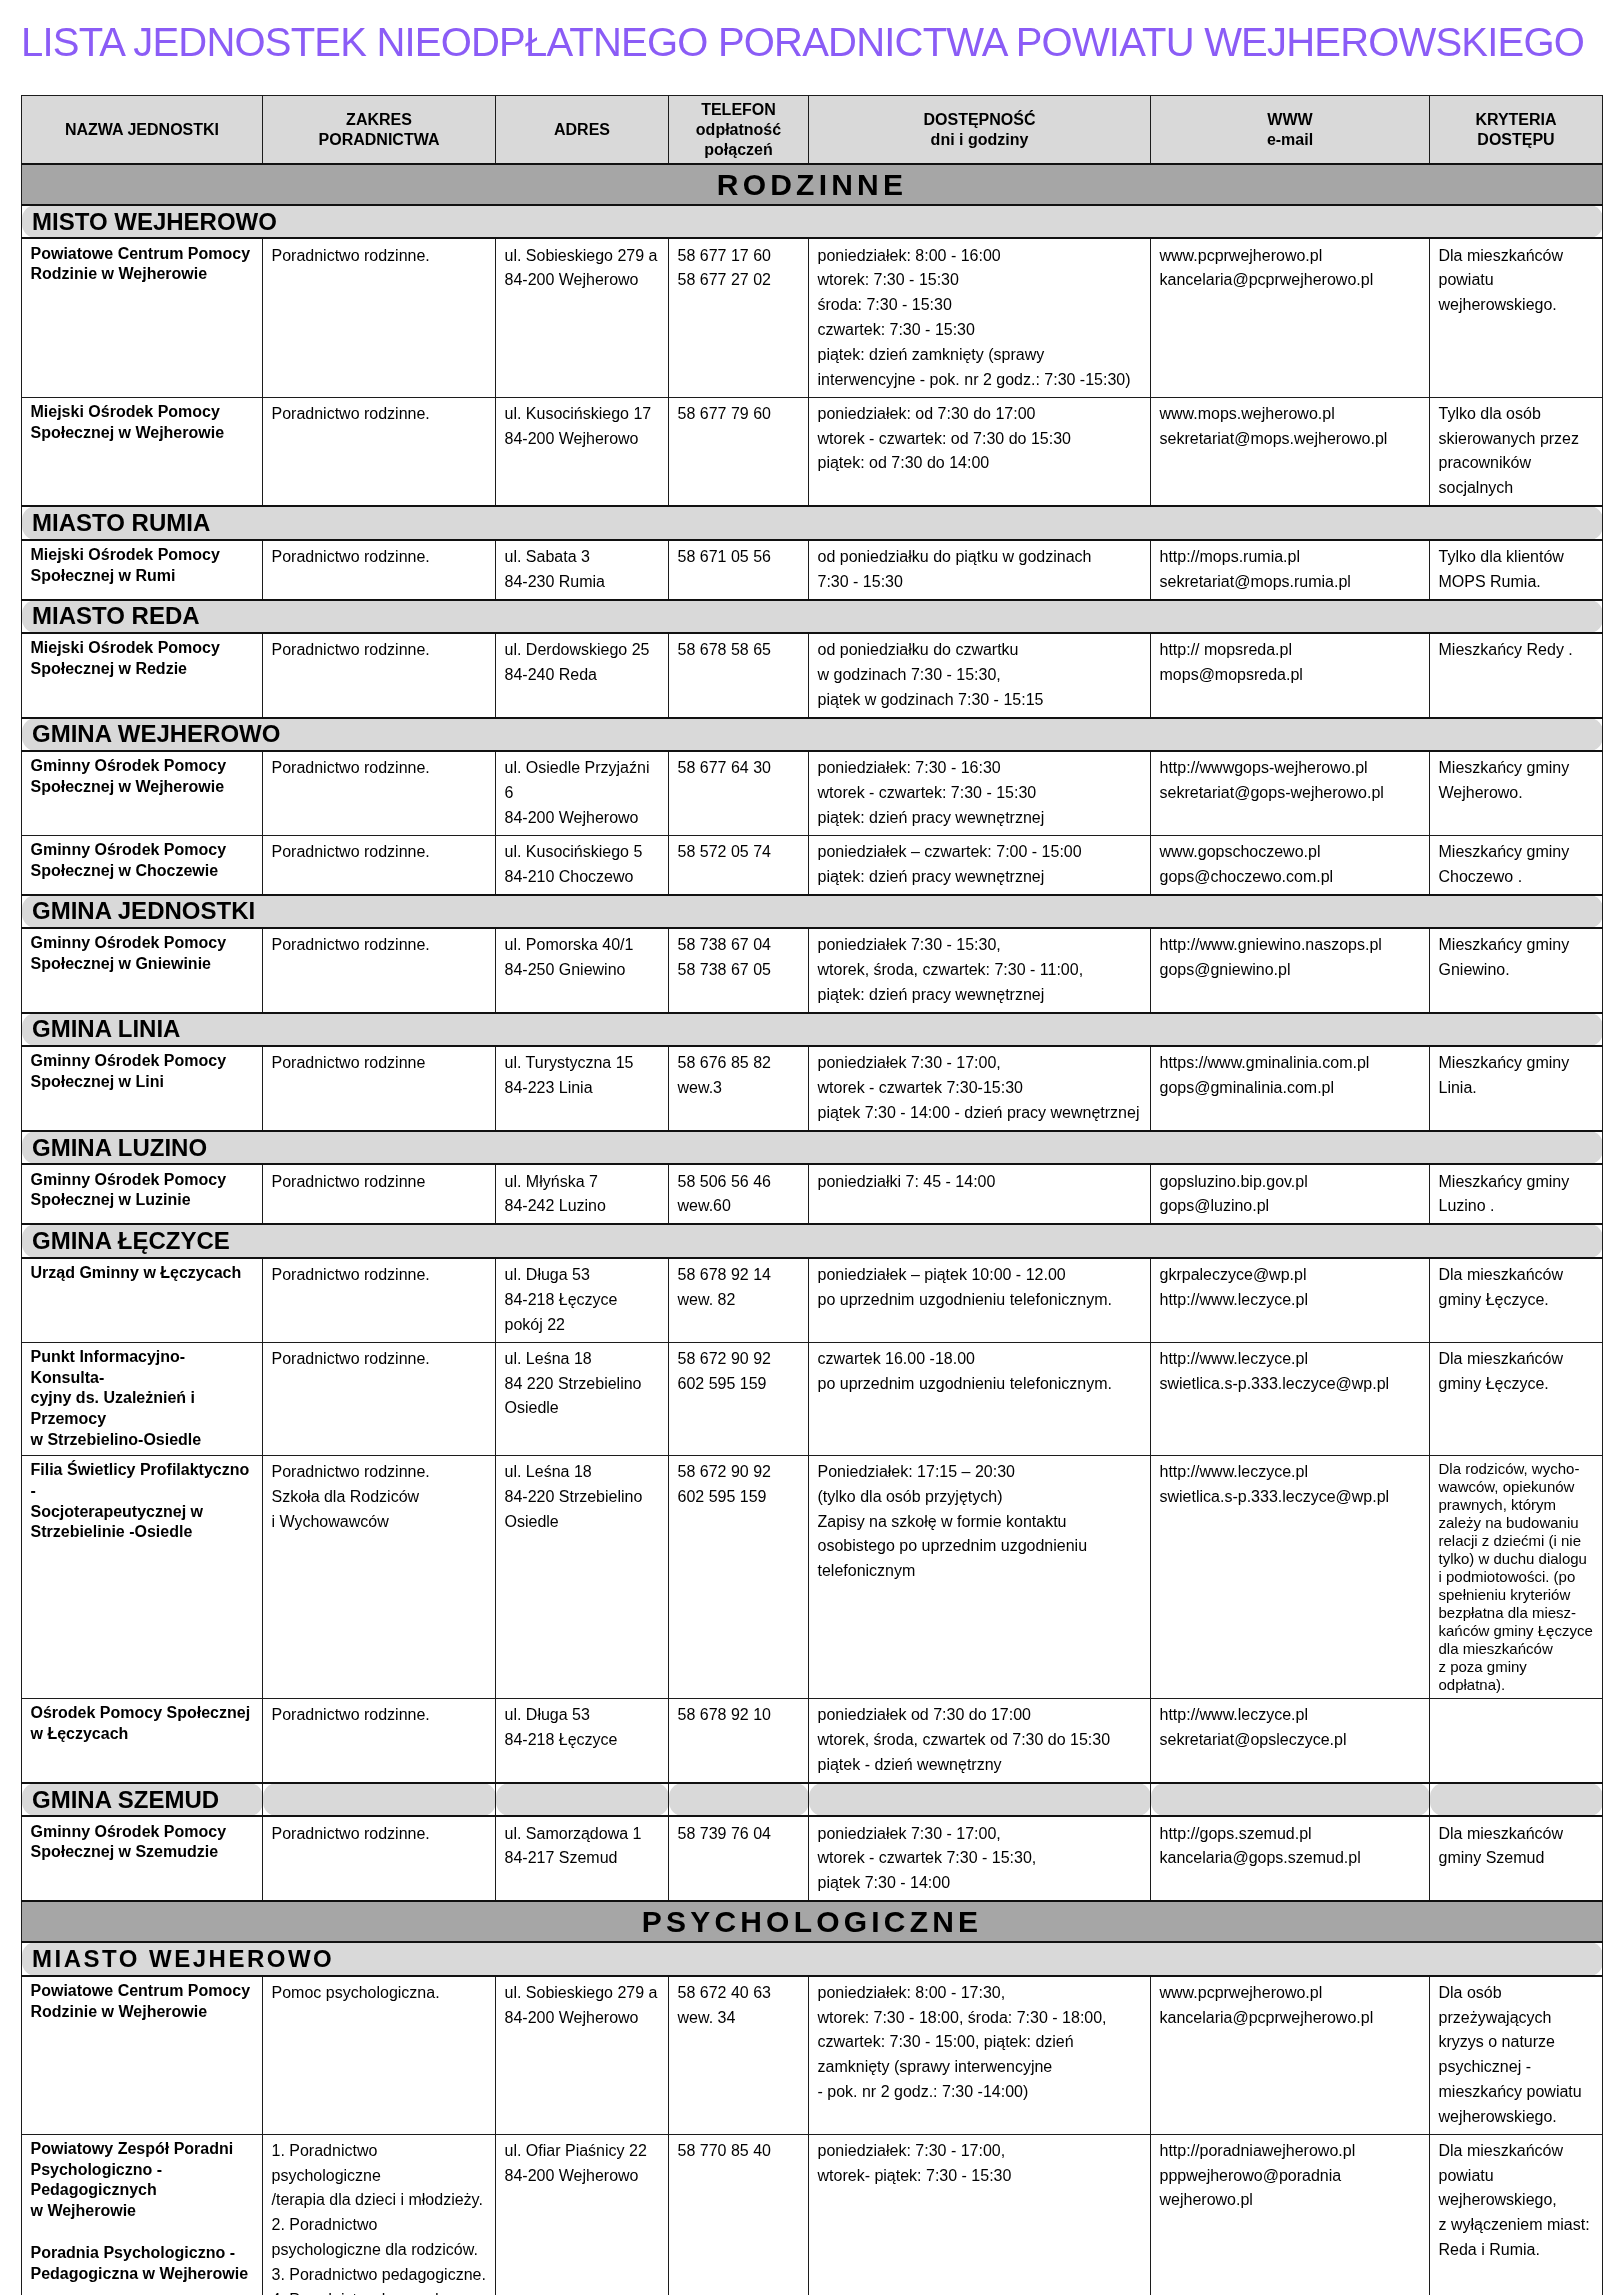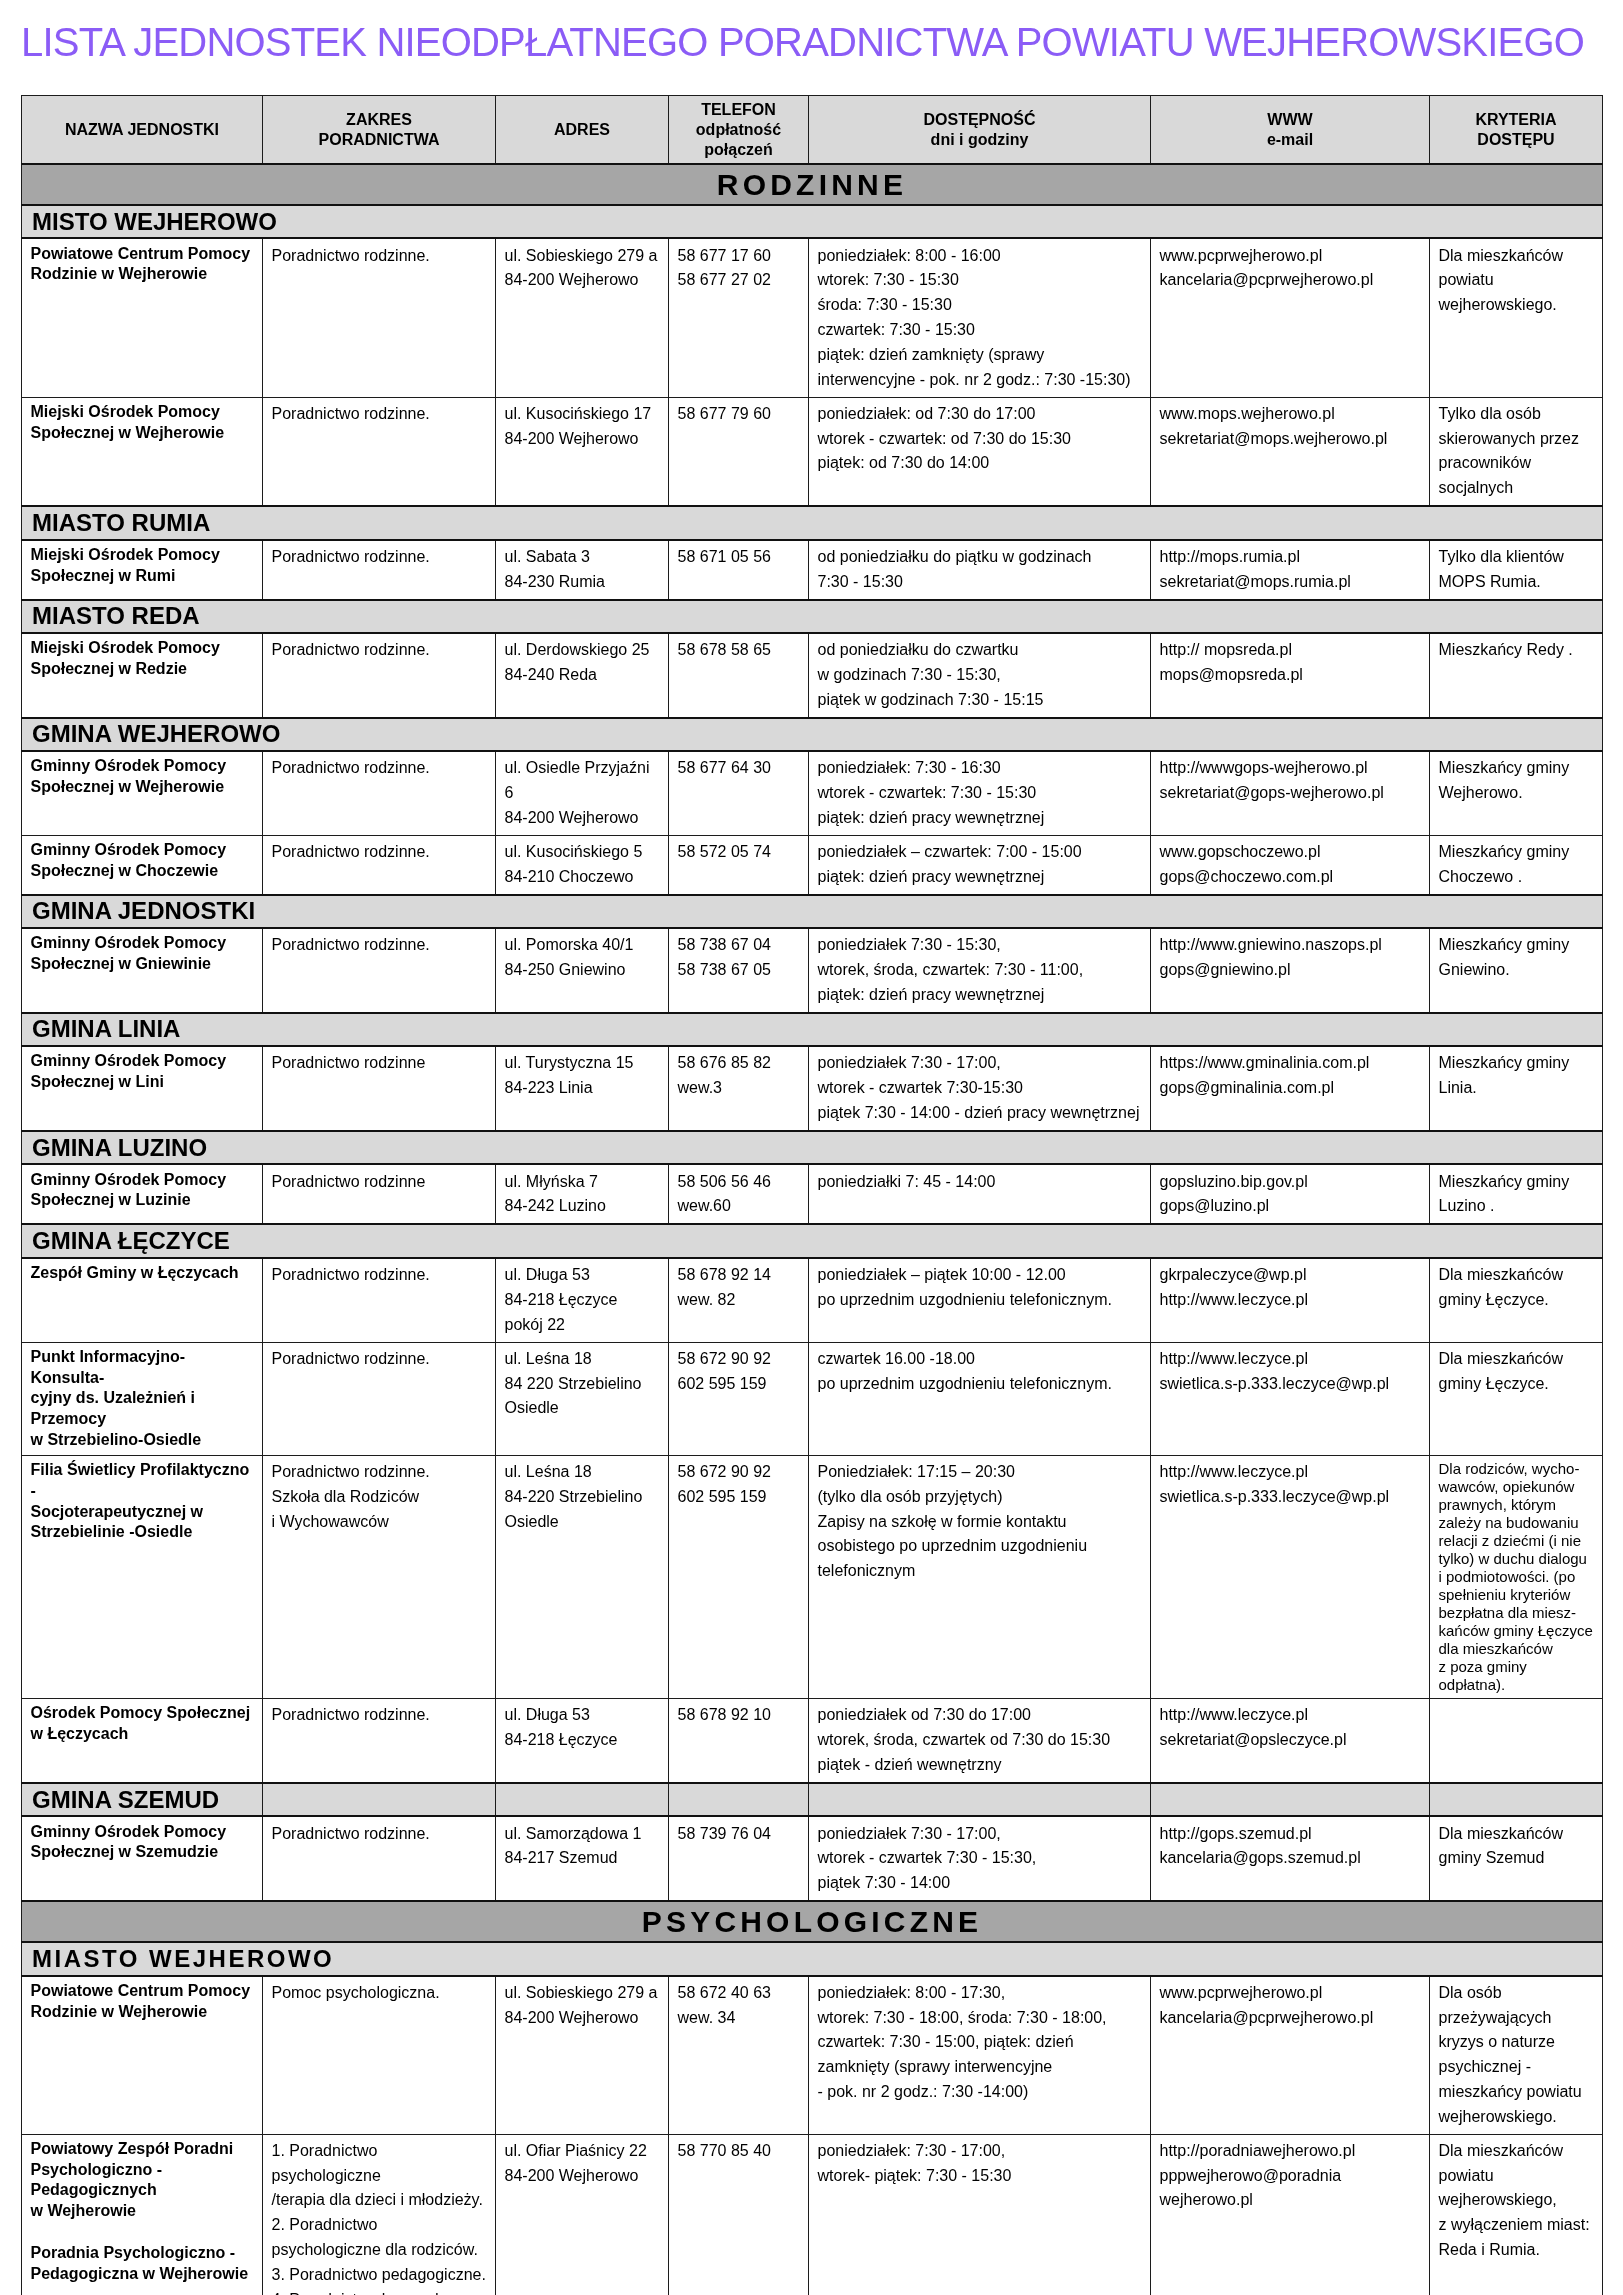--- a/index.html
+++ b/index.html
@@ -20,21 +20,21 @@
   }
   tbody td { font-size:16px; line-height:1.55; white-space:pre-line; background:#fff; }
   tbody td.c0 { font-weight:700; line-height:1.3; }
   tbody td.tight { font-size:15px; line-height:1.2; }
   tr.cat td {
     background:#a6a6a6; text-align:center; vertical-align:middle;
     font-weight:700; font-size:30px; letter-spacing:4.2px; height:39px; padding:0; line-height:1.1;
   }
   tr.sec td {
     background:#d9d9d9; vertical-align:middle;
-    font-weight:700; font-size:24px; height:28px; padding:1.7px 10px; line-height:1.1; white-space:nowrap;
+    font-weight:700; font-size:24px; height:28px; padding:1.7px 10px; line-height:1.1; white-space:nowrap;border-radius:14px;
   }
   tr.sec.spaced td.lbl { letter-spacing:2.5px; }
   tr.cat td, tr.sec td { border-top:2.5px solid #111; border-bottom:2.5px solid #111; }
 </style>
 </head>
 <body>
 
 <div class="page">
   <h1 class="doc-title">LISTA JEDNOSTEK NIEODPŁATNEGO PORADNICTWA POWIATU WEJHEROWSKIEGO</h1>
 
@@ -226,21 +226,21 @@
           <td class="c4">poniedziałki 7: 45 - 14:00</td>
           <td class="c5">gopsluzino.bip.gov.pl
 gops@luzino.pl</td>
           <td class="c6">Mieszkańcy  gminy
 Luzino .</td>
         </tr>
         <tr class="sec">
           <td class="lbl" colspan="7">GMINA ŁĘCZYCE</td>
         </tr>
         <tr>
-          <td class="c0">Zespół Gminy w Łęczycach</td>
+          <td class="c0">Urząd Gminny w Łęczycach</td>
           <td class="c1">Poradnictwo rodzinne.</td>
           <td class="c2">ul. Długa 53
 84-218 Łęczyce
 pokój 22</td>
           <td class="c3">58 678 92 14
 wew. 82</td>
           <td class="c4">poniedziałek – piątek 10:00 - 12.00
 po uprzednim uzgodnieniu telefonicznym.</td>
           <td class="c5">gkrpaleczyce@wp.pl
 http://www.leczyce.pl</td>

